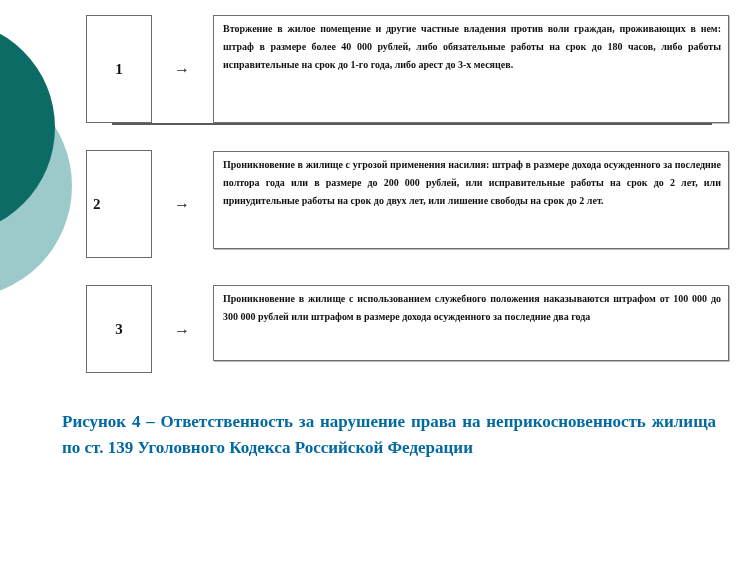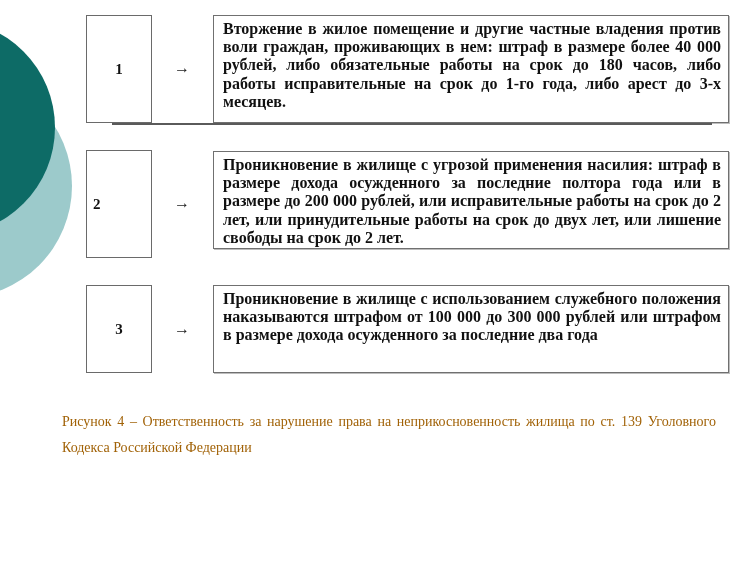--- a/index.html
+++ b/index.html
@@ -57,43 +57,43 @@
     }
     .text-box {
       position: absolute;
       left: 213px;
       width: 516px;
       border: 1px solid #707070;
       background: #fff;
       box-sizing: border-box;
       padding: 4px 7px 4px 9px;
       font-weight: bold;
-      font-size: 16px;
+      font-size: 10px;
       line-height: 18.2px;
       color: #111;
       text-align: justify;
       box-shadow: 1px 1px 0 #bdbdbd;
     }
     .divider {
       position: absolute;
       left: 112px;
       top: 123px;
       width: 600px;
       height: 2px;
       background: #5a5a5a;
     }
     .caption {
       position: absolute;
       left: 62px;
       top: 409px;
       width: 654px;
-      font-weight: normal;
-      font-size: 14px;
+      font-weight: bold;
+      font-size: 17px;
       line-height: 26px;
-      color: #a16207;
+      color: #0369a1;
       text-align: justify;
     }
   </style>
 </head>
 <body>
 
 <div class="circle circle-light"></div>
 <div class="circle circle-dark"></div>
 
 <div class="num-box center" style="top:15px;height:108px;">
@@ -110,17 +110,17 @@
 </div>
 <div class="arrow" style="top:194px;">→</div>
 <div class="text-box" style="top:151px;height:98px;">
   <span>Проникновение в жилище с угрозой применения насилия: штраф в размере дохода осужденного за последние полтора года или в размере до 200 000 рублей, или исправительные работы на срок до 2 лет, или принудительные работы на срок до двух лет, или лишение свободы на срок до 2 лет.</span>
 </div>
 
 <div class="num-box center" style="top:285px;height:88px;">
   <span>3</span>
 </div>
 <div class="arrow" style="top:320px;">→</div>
-<div class="text-box" style="top:285px;height:88px;">
+<div class="text-box" style="top:285px;height:76px;">
   <span>Проникновение в жилище с использованием служебного положения наказываются штрафом от 100 000 до 300 000 рублей или штрафом в размере дохода осужденного за последние два года</span>
 </div>
 
 <div class="caption">Рисунок 4 – Ответственность за нарушение права на неприкосновенность жилища по ст. 139 Уголовного Кодекса Российской Федерации</div>
 
 </body></html>

